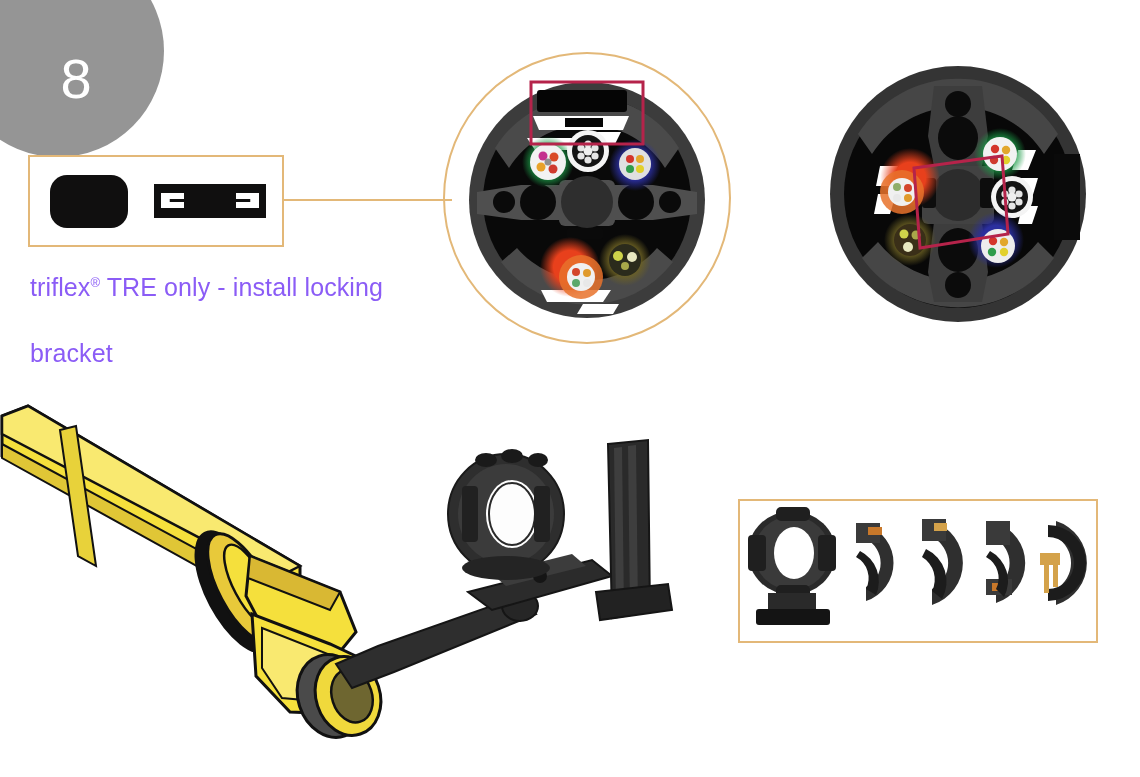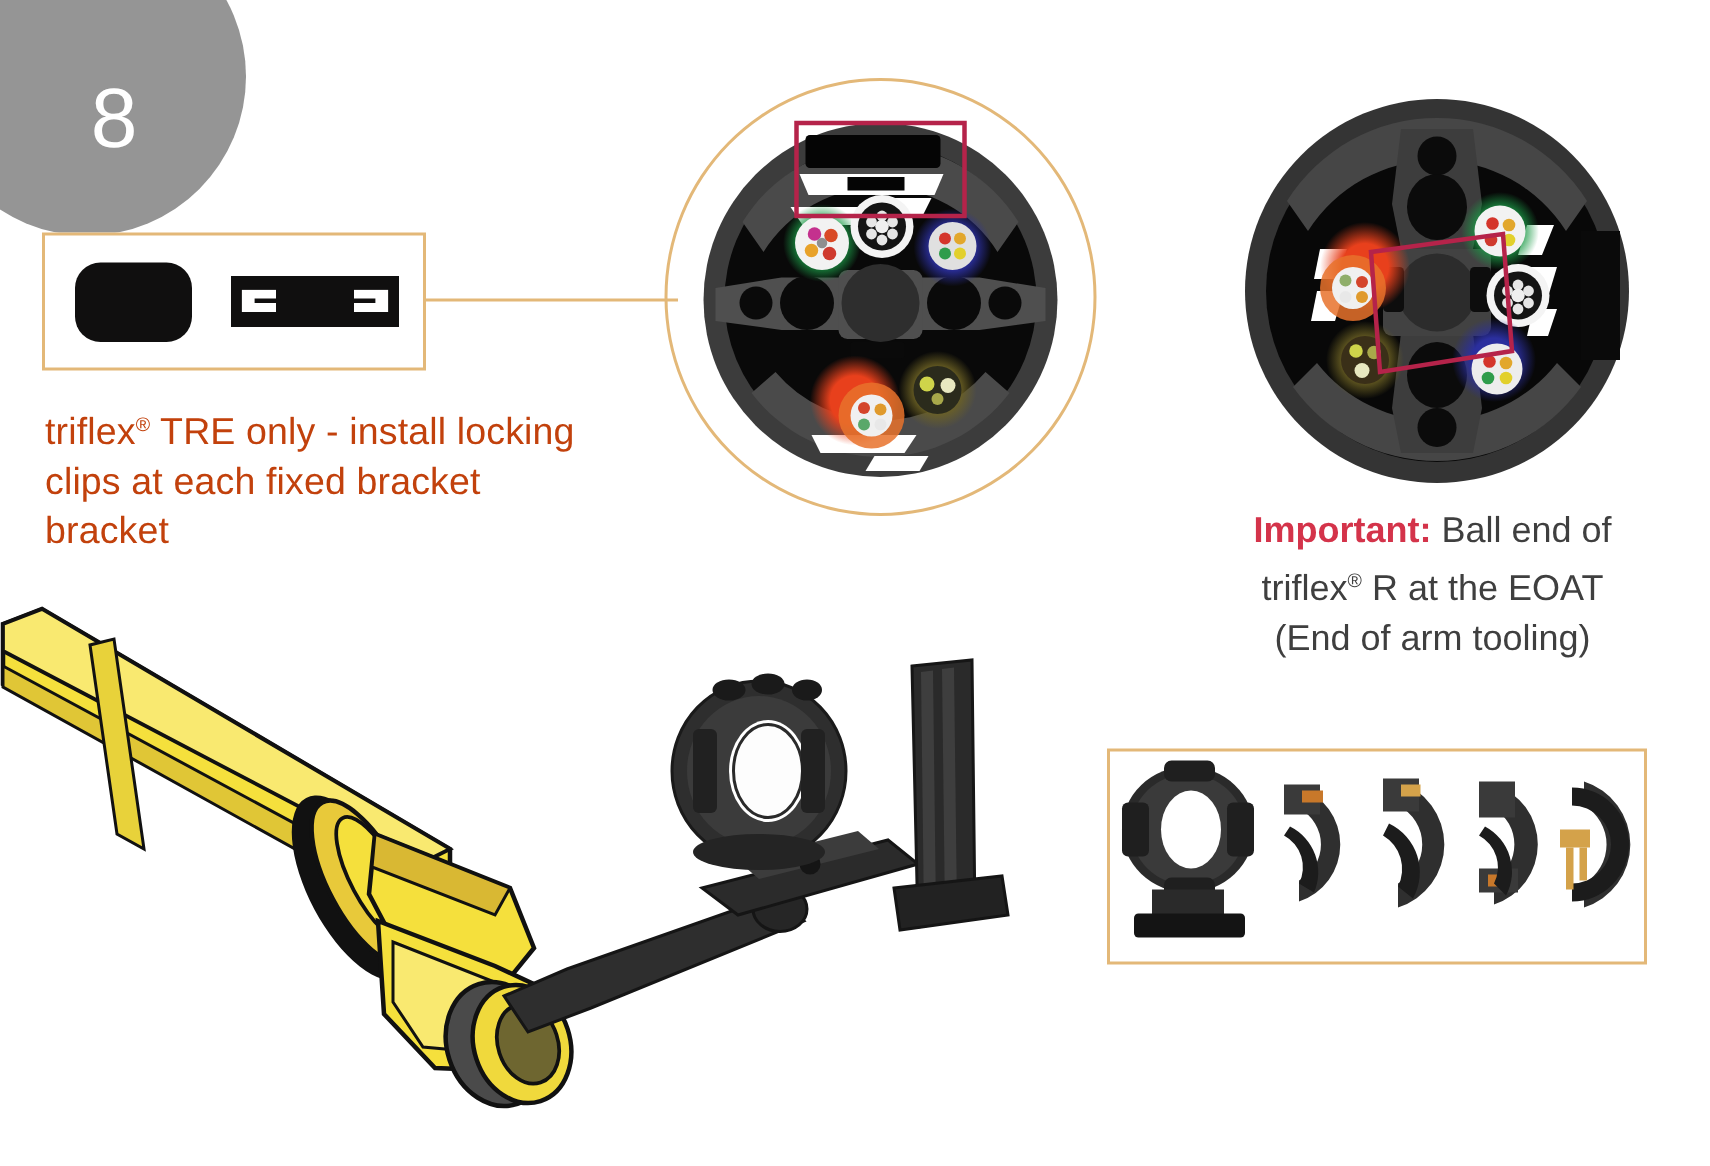--- a/index.html
+++ b/index.html
@@ -90,21 +90,21 @@
     height: 2px;
     background: #e3b878;
   }
 
   
   #caption-tre {
     position: absolute;
     left: 30px;
     top: 266px;
     width: 400px;
-    color: #c2410c;
+    color: #8b5cf6;
     font-size: 25px;
     line-height: 33px;
     letter-spacing: 0.1px;
   }
   .sup { font-size: 13px; vertical-align: super; }
 
   
   #important-note {
     position: absolute;
     left: 805px;
@@ -172,29 +172,24 @@
       <div class="edge" style="bottom:0"></div>
       <div class="notch left"></div>
       <div class="notch right"></div>
     </div>
   </div>
 
   <div id="leader-line"></div>
 
   <div id="caption-tre">
     <span>triflex</span><span class="sup">®</span><span> TRE only - install locking</span><br>
-    <span>clips at each fixed bracket</span><br>
+    <br>
     <span>bracket</span>
   </div>
 
-  <div id="important-note">
-    <span class="kw">Important:</span><span> Ball end of</span><br>
-    <span>triflex</span><span class="sup">®</span><span> R at the EOAT</span><br>
-    <span>(End of arm tooling)</span>
-  </div>
 
   <div class="xsec-wrap" id="xsec-left">
     <div class="xsec-ring"></div>
     <svg width="288" height="292" viewBox="0 0 288 292">
       <defs>
         <radialGradient id="glowG" cx="50%" cy="50%" r="50%">
           <stop offset="55%" stop-color="#1b9a46" stop-opacity="1"></stop>
           <stop offset="100%" stop-color="#1b9a46" stop-opacity="0"></stop>
         </radialGradient>
         <radialGradient id="glowB" cx="50%" cy="50%" r="50%">

